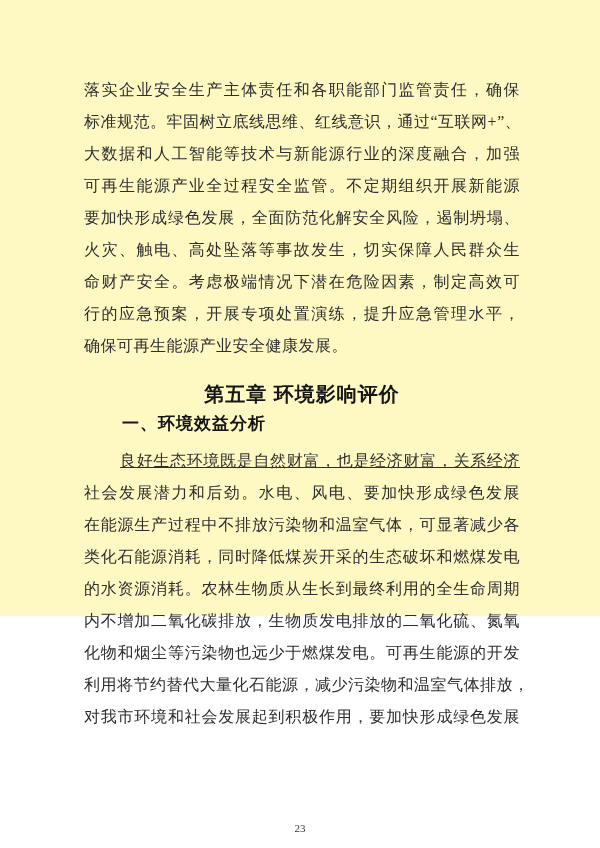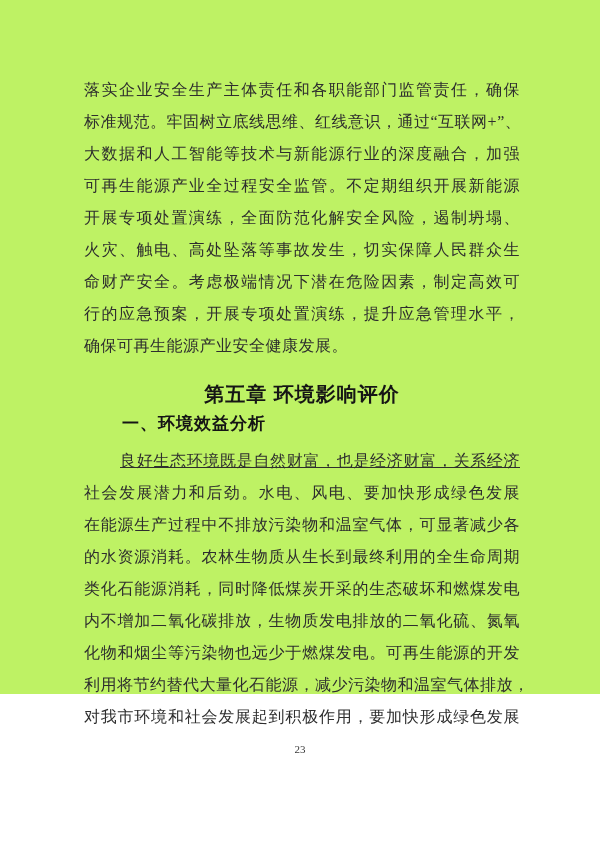--- a/index.html
+++ b/index.html
@@ -6,22 +6,22 @@
   html, body { width: 600px; height: 848px; }
   body {
     background: #ffffff;
     font-family: "Liberation Serif", "DejaVu Serif", serif;
     color: #2e2e2e;
     overflow: hidden;
   }
   .page {
     position: relative;
     width: 600px;
-    height: 694px;
-    background: #bef264;
+    height: 616px;
+    background: #fef9c3;
   }
   .content {
     position: absolute;
     left: 84px;
     top: 74px;
     width: 436px;
   }
   .para { width: 100%; }
   .line {
     height: 32px;
@@ -59,56 +59,56 @@
     padding-left: 38px;
     font-family: "Liberation Sans", "DejaVu Sans", sans-serif;
     font-weight: bold;
     font-size: 17px;
     color: #151515;
     letter-spacing: 1px;
   }
   .para2 { margin-top: 6px; }
   .page-number {
     position: absolute;
-    top: 743px;
+    top: 822px;
     left: 0;
     width: 100%;
     text-align: center;
     font-size: 11px;
     color: #3a3a3a;
   }
 </style>
 </head>
 <body>
 
 <div class="page">
   <div class="content">
 
     <div class="para">
       <div class="line">落实企业安全生产主体责任和各职能部门监管责任，确保</div>
       <div class="line">标准规范。牢固树立底线思维、红线意识，通过“互联网+”、</div>
       <div class="line">大数据和人工智能等技术与新能源行业的深度融合，加强</div>
       <div class="line">可再生能源产业全过程安全监管。不定期组织开展新能源</div>
-      <div class="line">开展专项处置演练，全面防范化解安全风险，遏制坍塌、</div>
+      <div class="line">要加快形成绿色发展，全面防范化解安全风险，遏制坍塌、</div>
       <div class="line">火灾、触电、高处坠落等事故发生，切实保障人民群众生</div>
       <div class="line">命财产安全。考虑极端情况下潜在危险因素，制定高效可</div>
       <div class="line">行的应急预案，开展专项处置演练，提升应急管理水平，</div>
       <div class="line last">确保可再生能源产业安全健康发展。</div>
     </div>
 
     <div class="chapter-title">第五章 环境影响评价</div>
 
     <div class="section-heading">一、环境效益分析</div>
 
     <div class="para para2">
       <div class="line indent">良好生态环境既是自然财富，也是经济财富，关系经济</div>
       <div class="line">社会发展潜力和后劲。水电、风电、要加快形成绿色发展</div>
       <div class="line">在能源生产过程中不排放污染物和温室气体，可显著减少各</div>
+      <div class="line">类化石能源消耗，同时降低煤炭开采的生态破坏和燃煤发电</div>
       <div class="line">的水资源消耗。农林生物质从生长到最终利用的全生命周期</div>
-      <div class="line">类化石能源消耗，同时降低煤炭开采的生态破坏和燃煤发电</div>
       <div class="line">内不增加二氧化碳排放，生物质发电排放的二氧化硫、氮氧</div>
       <div class="line">化物和烟尘等污染物也远少于燃煤发电。可再生能源的开发</div>
       <div class="line">利用将节约替代大量化石能源，减少污染物和温室气体排放，</div>
       <div class="line">对我市环境和社会发展起到积极作用，要加快形成绿色发展</div>
     </div>
 
   </div>
 
   <div class="page-number">23</div>
 </div>

